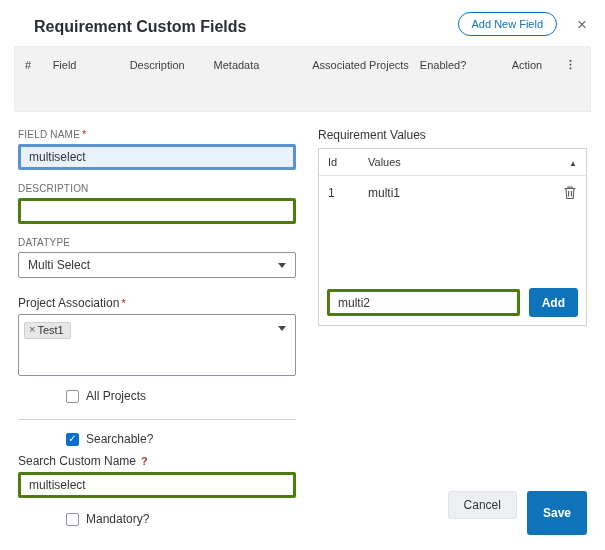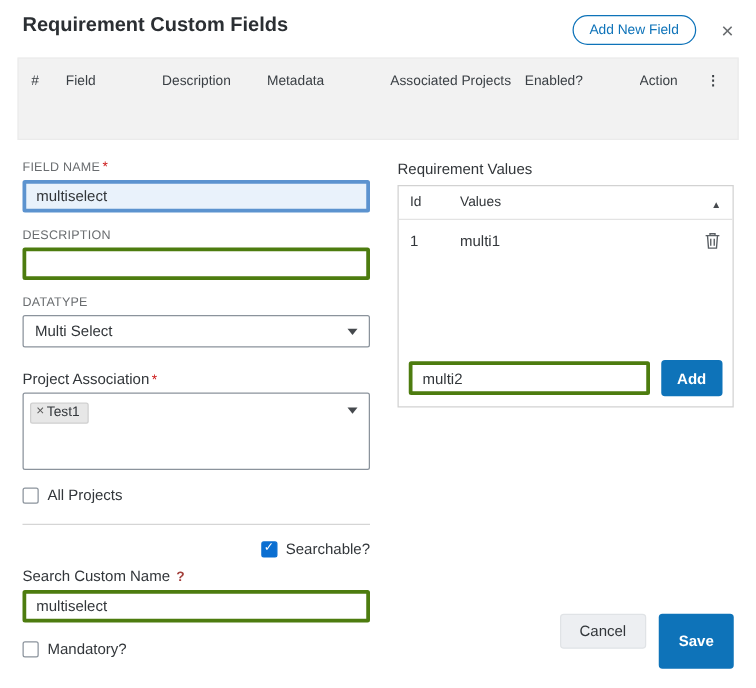--- a/index.html
+++ b/index.html
@@ -9,21 +9,21 @@
   .dialog {
     position: relative;
     width: 605px;
     height: 550px;
     background: #fff;
     padding: 10px 12px;
     overflow: hidden;
   }
 
   
-  .dlg-header { display: flex; align-items: flex-start; justify-content: space-between; padding: 2px 2px 10px 6px; }
+  .dlg-header { display: flex; align-items: flex-end; justify-content: space-between; padding: 2px 2px 10px 6px; margin-left: 16px; }
   .dlg-title { font-size: 16px; font-weight: bold; color: #2b2f33; }
   .dlg-actions { display: flex; align-items: center; gap: 16px; }
   .btn-outline {
     border: 1px solid #0e73b9; color: #0e73b9; background: #fff;
     border-radius: 14px; padding: 5px 13px; font-size: 11px;
     font-family: "Liberation Sans", sans-serif; cursor: pointer;
   }
   .close-x { color: #6a6d70; font-size: 17px; line-height: 1; cursor: pointer; padding: 0 4px; }
 
   
@@ -72,21 +72,21 @@
     padding: 4px 24px 4px 5px; position: relative; background: #fff; cursor: text;
   }
   .multibox .chevron-down { position: absolute; right: 9px; top: 11px; }
   .tag {
     display: inline-flex; align-items: center; gap: 2px;
     background: #e7e7e7; border: 1px solid #cfcfcf; border-radius: 2px;
     font-size: 11px; color: #32363a; padding: 1px 6px 2px 4px;
   }
   .tag-x { cursor: pointer; color: #5a5a5a; font-size: 11px; line-height: 1; }
 
-  .checkbox-row { display: flex; align-items: center; gap: 7px; font-size: 12px; color: #32363a; }
+  .checkbox-row { display: flex; align-items: center; gap: 7px; font-size: 12px; color: #32363a; margin-left: 48px; }
   .cb {
     width: 13px; height: 13px; border: 1px solid #8b939c; border-radius: 2px;
     background: #fff; display: inline-flex; align-items: center; justify-content: center;
     cursor: pointer; flex: 0 0 13px;
   }
   .cb.checked { background: #0a6ed1; border-color: #0a6ed1; }
   .cb.checked::after { content: "✓"; color: #fff; font-size: 10px; line-height: 1; }
 
   .divider { border-top: 1px solid #d5d5d5; margin: 16px 0 12px; }
 
@@ -191,21 +191,21 @@
         </div>
       </div>
 
       <div class="checkbox-row">
         <span class="cb"></span>
         <span>All Projects</span>
       </div>
 
       <div class="divider"></div>
 
-      <div class="checkbox-row" style="margin-bottom:8px;justify-content:flex-end;">
+      <div class="checkbox-row" style="margin-bottom:8px;">
         <span class="cb checked"></span>
         <span>Searchable?</span>
       </div>
 
       <div class="field">
         <div class="flabel-dark">
           <span>Search Custom Name</span><span class="help-q">?</span>
         </div>
         <input class="text-input" type="text" value="multiselect" style="">
       </div>

